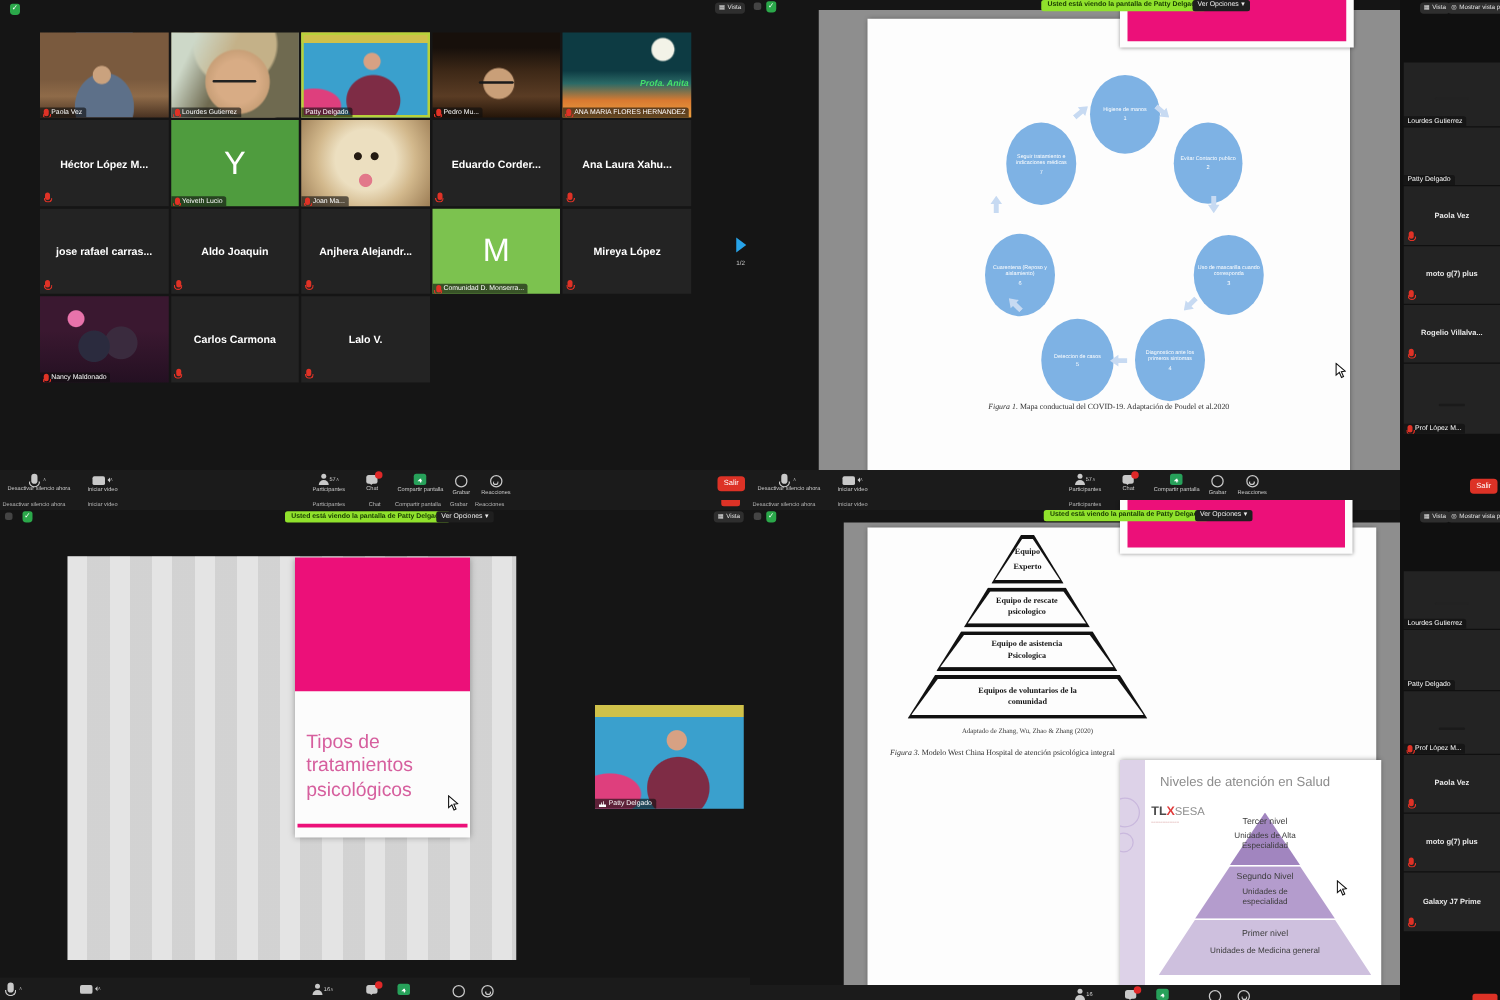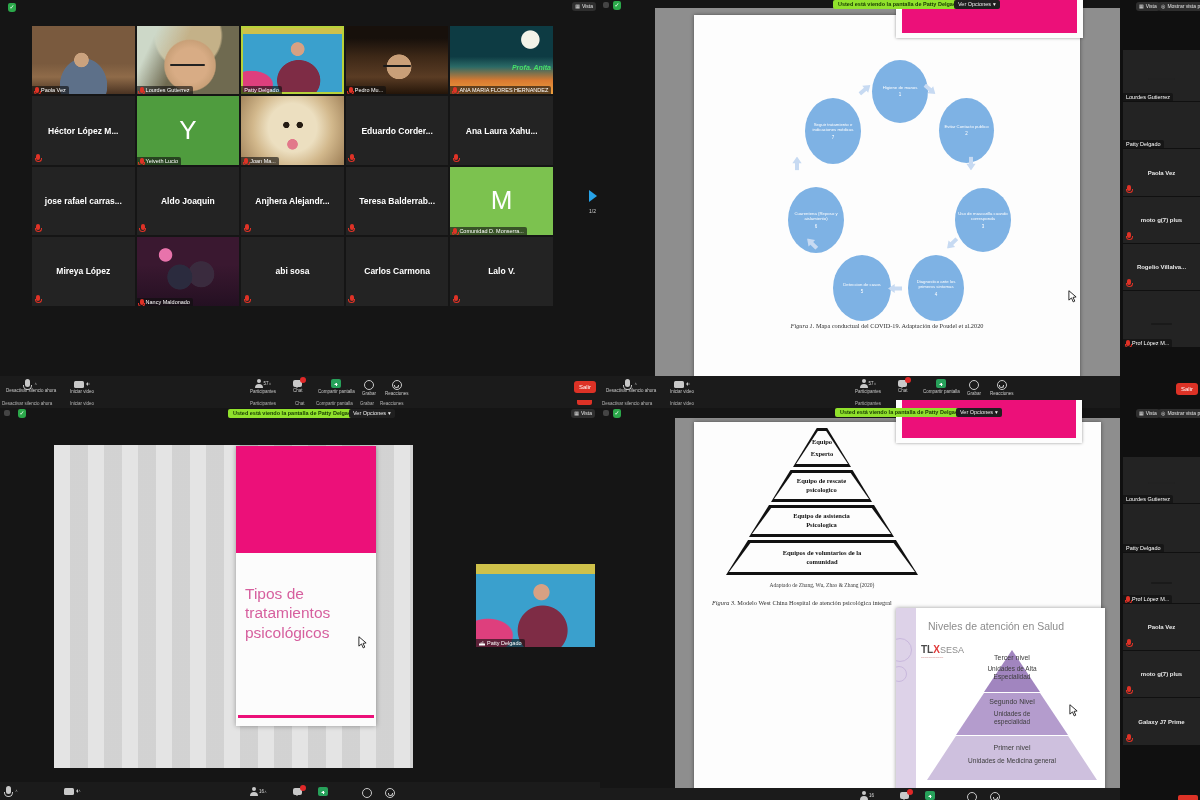--- a/index.html
+++ b/index.html
@@ -240,46 +240,38 @@
         </div>
     <div class="tile">
       <div class="cname">Aldo Joaquin</div>
           <span class="mic corner-mic"></span>
         </div>
 
     <div class="tile">
       <div class="cname">Anjhera Alejandr...</div>
           <span class="mic corner-mic"></span>
         </div>
-    <div class="tile">
-      <div class="cname">Teresa Balderrab...</div>
-          <span class="mic corner-mic"></span>
-        </div>
     <div class="tile av av-m">
       <span>M</span>
       <div class="label">
             <span class="mic"></span>
             <span>Comunidad D. Monserra...</span>
           </div>
         </div>
     <div class="tile">
       <div class="cname">Mireya López</div>
           <span class="mic corner-mic"></span>
         </div>
     <div class="tile ph ph-nancy">
       <div class="label">
             <span class="mic"></span>
             <span>Nancy Maldonado</span>
           </div>
         </div>
 
-    <div class="tile">
-      <div class="cname">abi sosa</div>
-          <span class="mic corner-mic"></span>
-        </div>
     <div class="tile">
       <div class="cname">Carlos Carmona</div>
           <span class="mic corner-mic"></span>
         </div>
     <div class="tile">
       <div class="cname">Lalo V.</div>
           <span class="mic corner-mic"></span>
         </div>
   </div>
 
@@ -491,21 +483,21 @@
   <div class="veropc" style="left:349px;top:9px">
     <span>Ver Opciones</span>
         <span>▾</span>
       </div>
   <div class="btn-dark" style="right:5px;top:9px">
     <span>▦</span>
         <span>Vista</span>
       </div>
 
   <div class="slide-bl" style="left:54px;top:45px;width:359px;height:323px">
-    <div class="panel" style="left:182px;top:1px;width:140px;height:280px">
+    <div class="panel" style="left:182px;top:1px;width:140px;height:224px">
       <div class="top"></div>
       <div class="t">Tipos de tratamientos psicológicos</div>
       <div class="bar"></div>
     </div>
   </div>
   <svg class="cursor" style="left:358px;top:236px" viewBox="0 0 12 18">
     <path d="M1 1 L1 14 L4.6 11 L7 16.5 L9.2 15.4 L6.8 10.2 L11 9.6 Z" fill="#fff" stroke="#111" stroke-width="1.2"></path>
       </svg>
 
   <div class="tile ph ph-patty" style="position:absolute;left:476px;top:164px;width:119px;height:83px">

